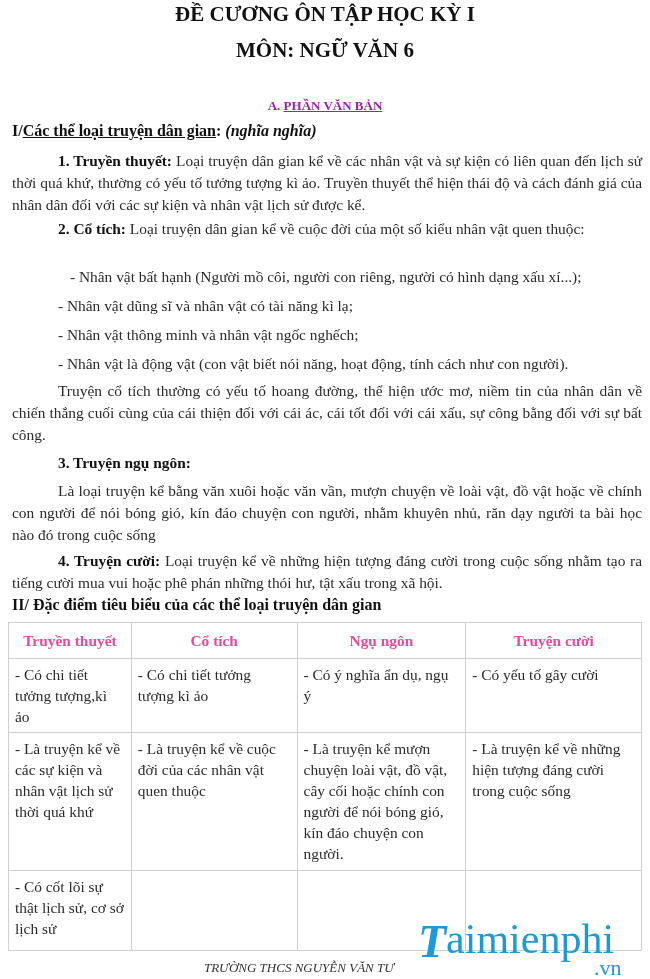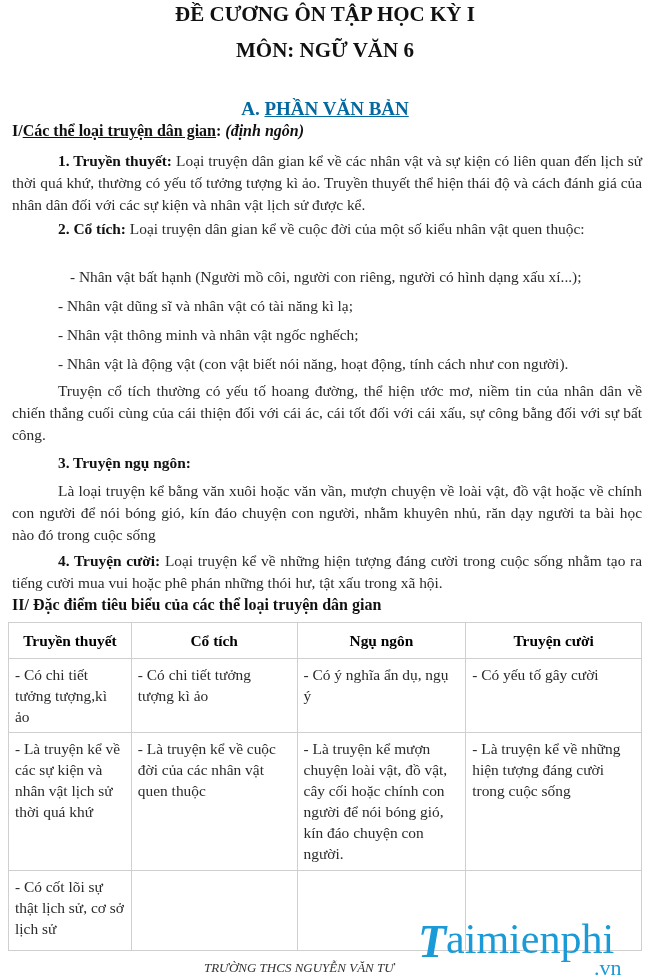--- a/index.html
+++ b/index.html
@@ -1,43 +1,43 @@
 <!DOCTYPE html>
 <html><head>
 <meta charset="utf-8">
 <style>
   html, body { margin:0; padding:0; background:#fff; }
   body { width:650px; height:979px; position:relative; overflow:hidden;
          font-family:"Liberation Serif", "DejaVu Serif", serif; color:#222; }
   .title { position:absolute; left:0; width:650px; text-align:center; font-weight:bold; font-size:21px; color:#111; }
   .t1 { top:2px; } .t2 { top:38px; }
-  .secA { position:absolute; top:98px; left:0; width:650px; text-align:center; font-weight:bold; font-size:19px; color:#0369a1; }
+  .secA { position:absolute; top:98px; left:0; width:650px; text-align:center; font-weight:bold; font-size:13px; color:#a21caf; }
   .secA u { text-decoration:underline; }
   .p { position:absolute; left:12px; width:630px; font-size:15.4px; line-height:22px; text-align:justify; color:#2a2a2a; }
   .h { font-weight:bold; color:#111; }
   .indent { text-indent:46px; }
   .ul { text-decoration:underline; }
   table { position:absolute; left:8px; top:622px; width:634px; border-collapse:collapse; font-size:15.4px; }
   td, th { border:1px solid #cfcfcf; vertical-align:top; padding:5px 6px; line-height:21px; color:#2a2a2a; }
-  th { font-weight:bold; color:#000000; text-align:center; height:25px; vertical-align:middle; }
+  th { font-weight:bold; color:#ec4899; text-align:center; height:25px; vertical-align:middle; }
   .footer { position:absolute; top:960px; left:0; width:598px; text-align:center; font-style:italic; font-size:13px; color:#333; }
   .logo { position:absolute; left:418px; top:915px; font-family:"Liberation Serif", serif; color:#1a9bd7; }
   .logo .T { font-size:46px; font-weight:bold; font-style:italic; vertical-align:-4px; }
   .logo .rest { font-size:42px; }
   .logo .vn { position:absolute; left:176px; top:40px; font-size:22px; color:#1a9bd7; }
 </style>
 </head>
 <body>
 
 <div class="title t1">ĐỀ CƯƠNG ÔN TẬP HỌC KỲ I</div>
 <div class="title t2">MÔN: NGỮ VĂN 6</div>
 
 <div class="secA"><span>A. </span><u>PHẦN VĂN BẢN</u></div>
 
-<div class="p h" style="top:120px;left:12px;font-size:16px;"><span>I/</span><span class="ul">Các thể loại truyện dân gian</span><span>: </span><i>(định ngôn)</i></div>
+<div class="p h" style="top:120px;left:12px;font-size:16px;"><span>I/</span><span class="ul">Các thể loại truyện dân gian</span><span>: </span><i>(nghĩa nghĩa)</i></div>
 
 <div class="p indent" style="top:150px;"><span class="h">1. Truyền thuyết:</span><span> Loại truyện dân gian kể về các nhân vật và sự kiện có liên quan đến lịch sử thời quá khứ, thường có yếu tố tưởng tượng kì ảo. Truyền thuyết thể hiện thái độ và cách đánh giá của nhân dân đối với các sự kiện và nhân vật lịch sử được kể.</span></div>
 
 <div class="p indent" style="top:218px;"><span class="h">2. Cổ tích:</span><span> Loại truyện dân gian kể về cuộc đời của một số kiểu nhân vật quen thuộc:</span></div>
 
 <div class="p" style="top:266px;left:70px;width:590px;">- Nhân vật bất hạnh (Người mồ côi, người con riêng, người có hình dạng xấu xí...);</div>
 <div class="p" style="top:295px;left:58px;width:590px;">- Nhân vật dũng sĩ và nhân vật có tài năng kì lạ;</div>
 <div class="p" style="top:324px;left:58px;width:590px;">- Nhân vật thông minh và nhân vật ngốc nghếch;</div>
 <div class="p" style="top:353px;left:58px;width:590px;">- Nhân vật là động vật (con vật biết nói năng, hoạt động, tính cách như con người).</div>
 

